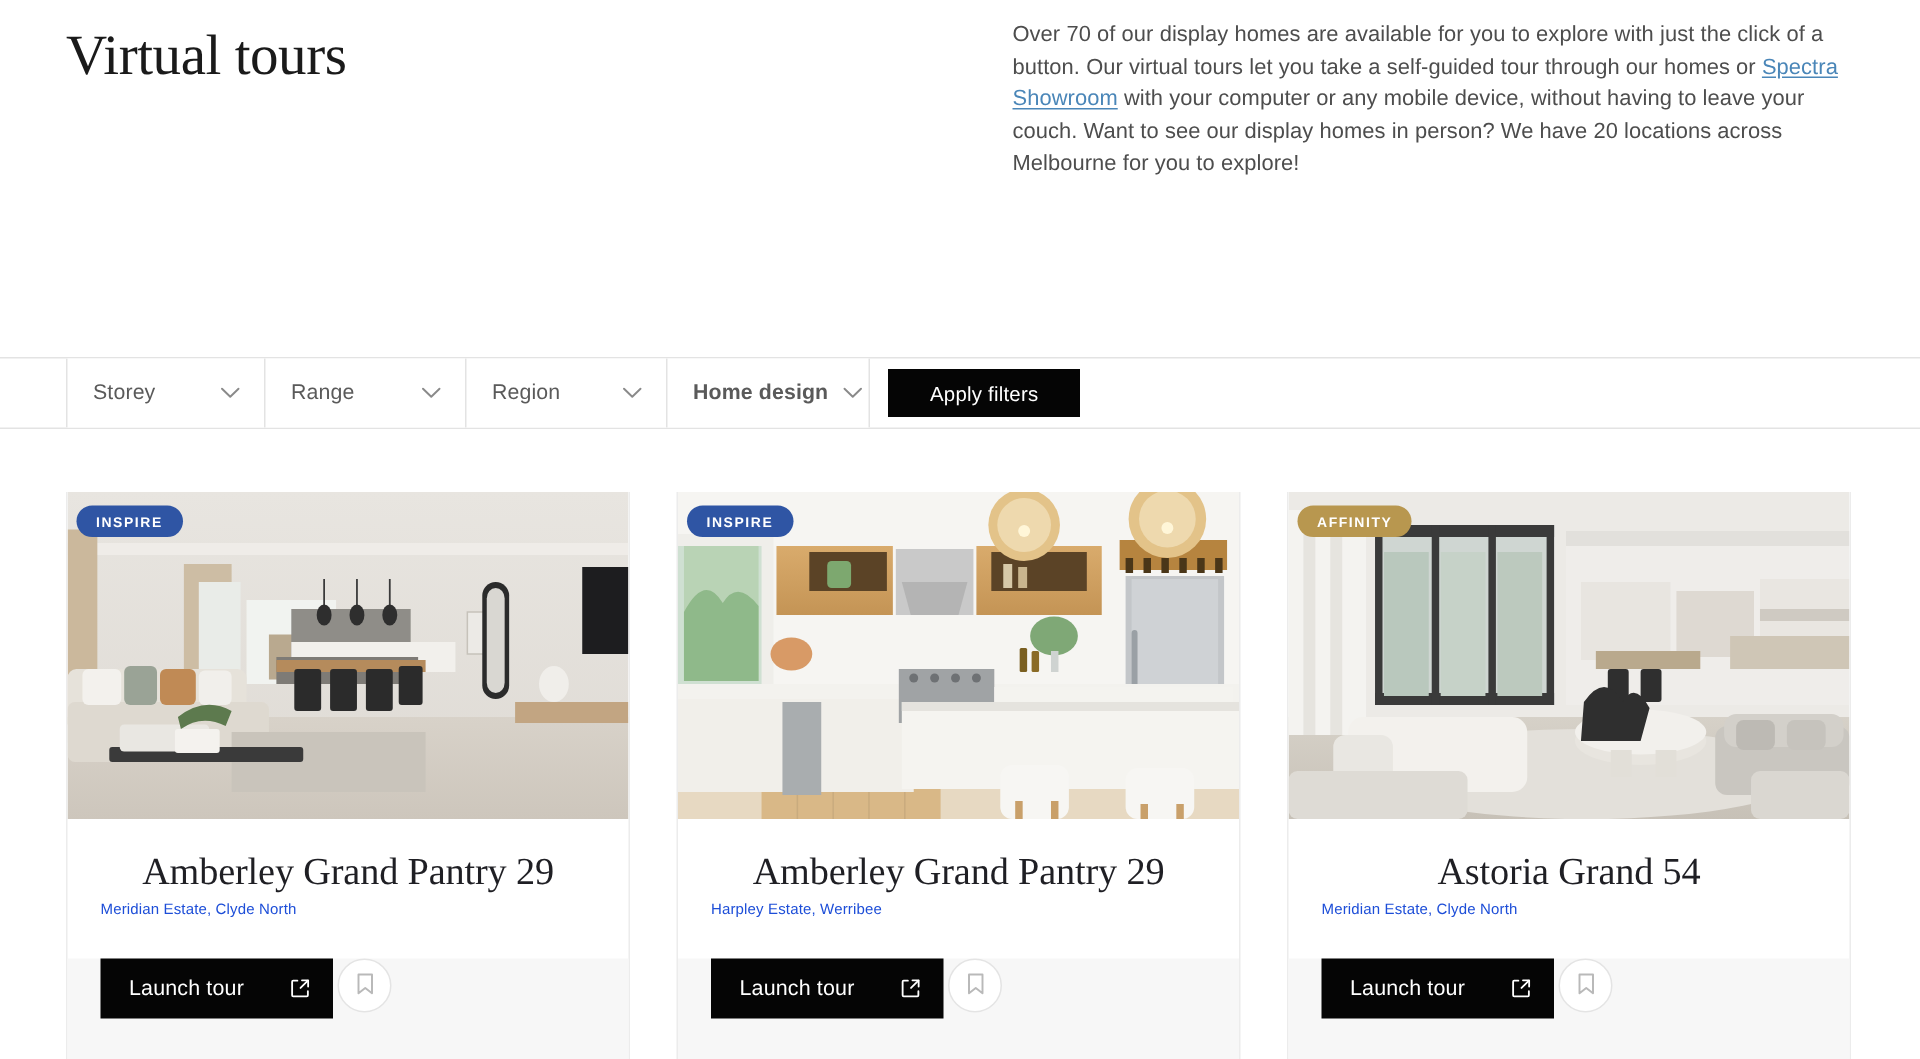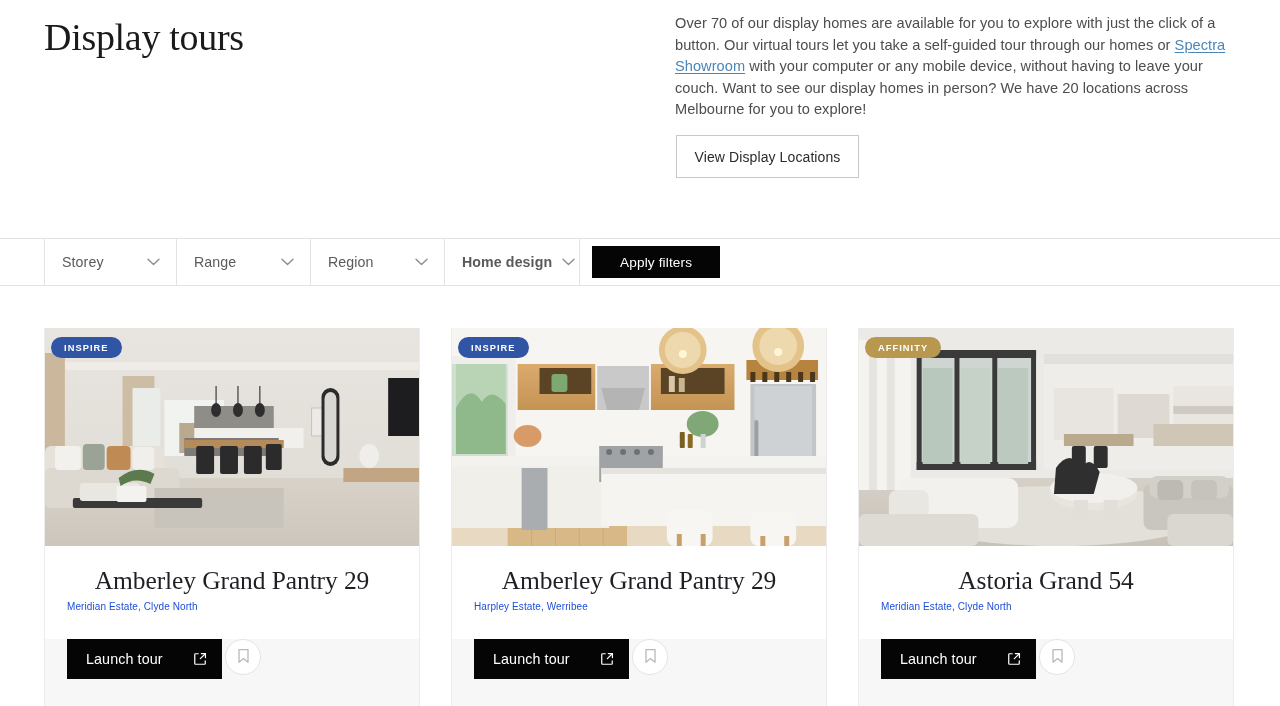--- a/index.html
+++ b/index.html
@@ -217,29 +217,28 @@
     align-items: center;
     justify-content: center;
     cursor: pointer;
     padding: 0;
   }
 </style>
 </head>
 <body>
 
 <section class="hero">
-  <h1 class="hero-title">Display tours</h1>
+  <h1 class="hero-title">Virtual tours</h1>
 
   <div class="hero-copy">
     <p>
       <span>Over 70 of our display homes are available for you to explore with just the click of a button. Our virtual tours let you take a self-guided tour through our homes or </span><a href="#">Spectra Showroom</a><span> with your computer or any mobile device, without having to leave your couch. Want to see our display homes in person? We have 20 locations across Melbourne for you to explore!</span>
     </p>
   </div>
 
-  <button class="locations-btn">View Display Locations</button>
 </section>
 
 <nav class="filterbar">
 
   <div class="filter-cell fc-storey">
     <span class="filter-label">Storey</span>
     <span class="chev">
       <svg width="13" height="8" viewBox="0 0 13 8" fill="none">
           <path d="M1 1.2 6.5 6.5 12 1.2" stroke="#8a8a8a" stroke-width="1.3" stroke-linecap="round" stroke-linejoin="round"></path>
         </svg>

